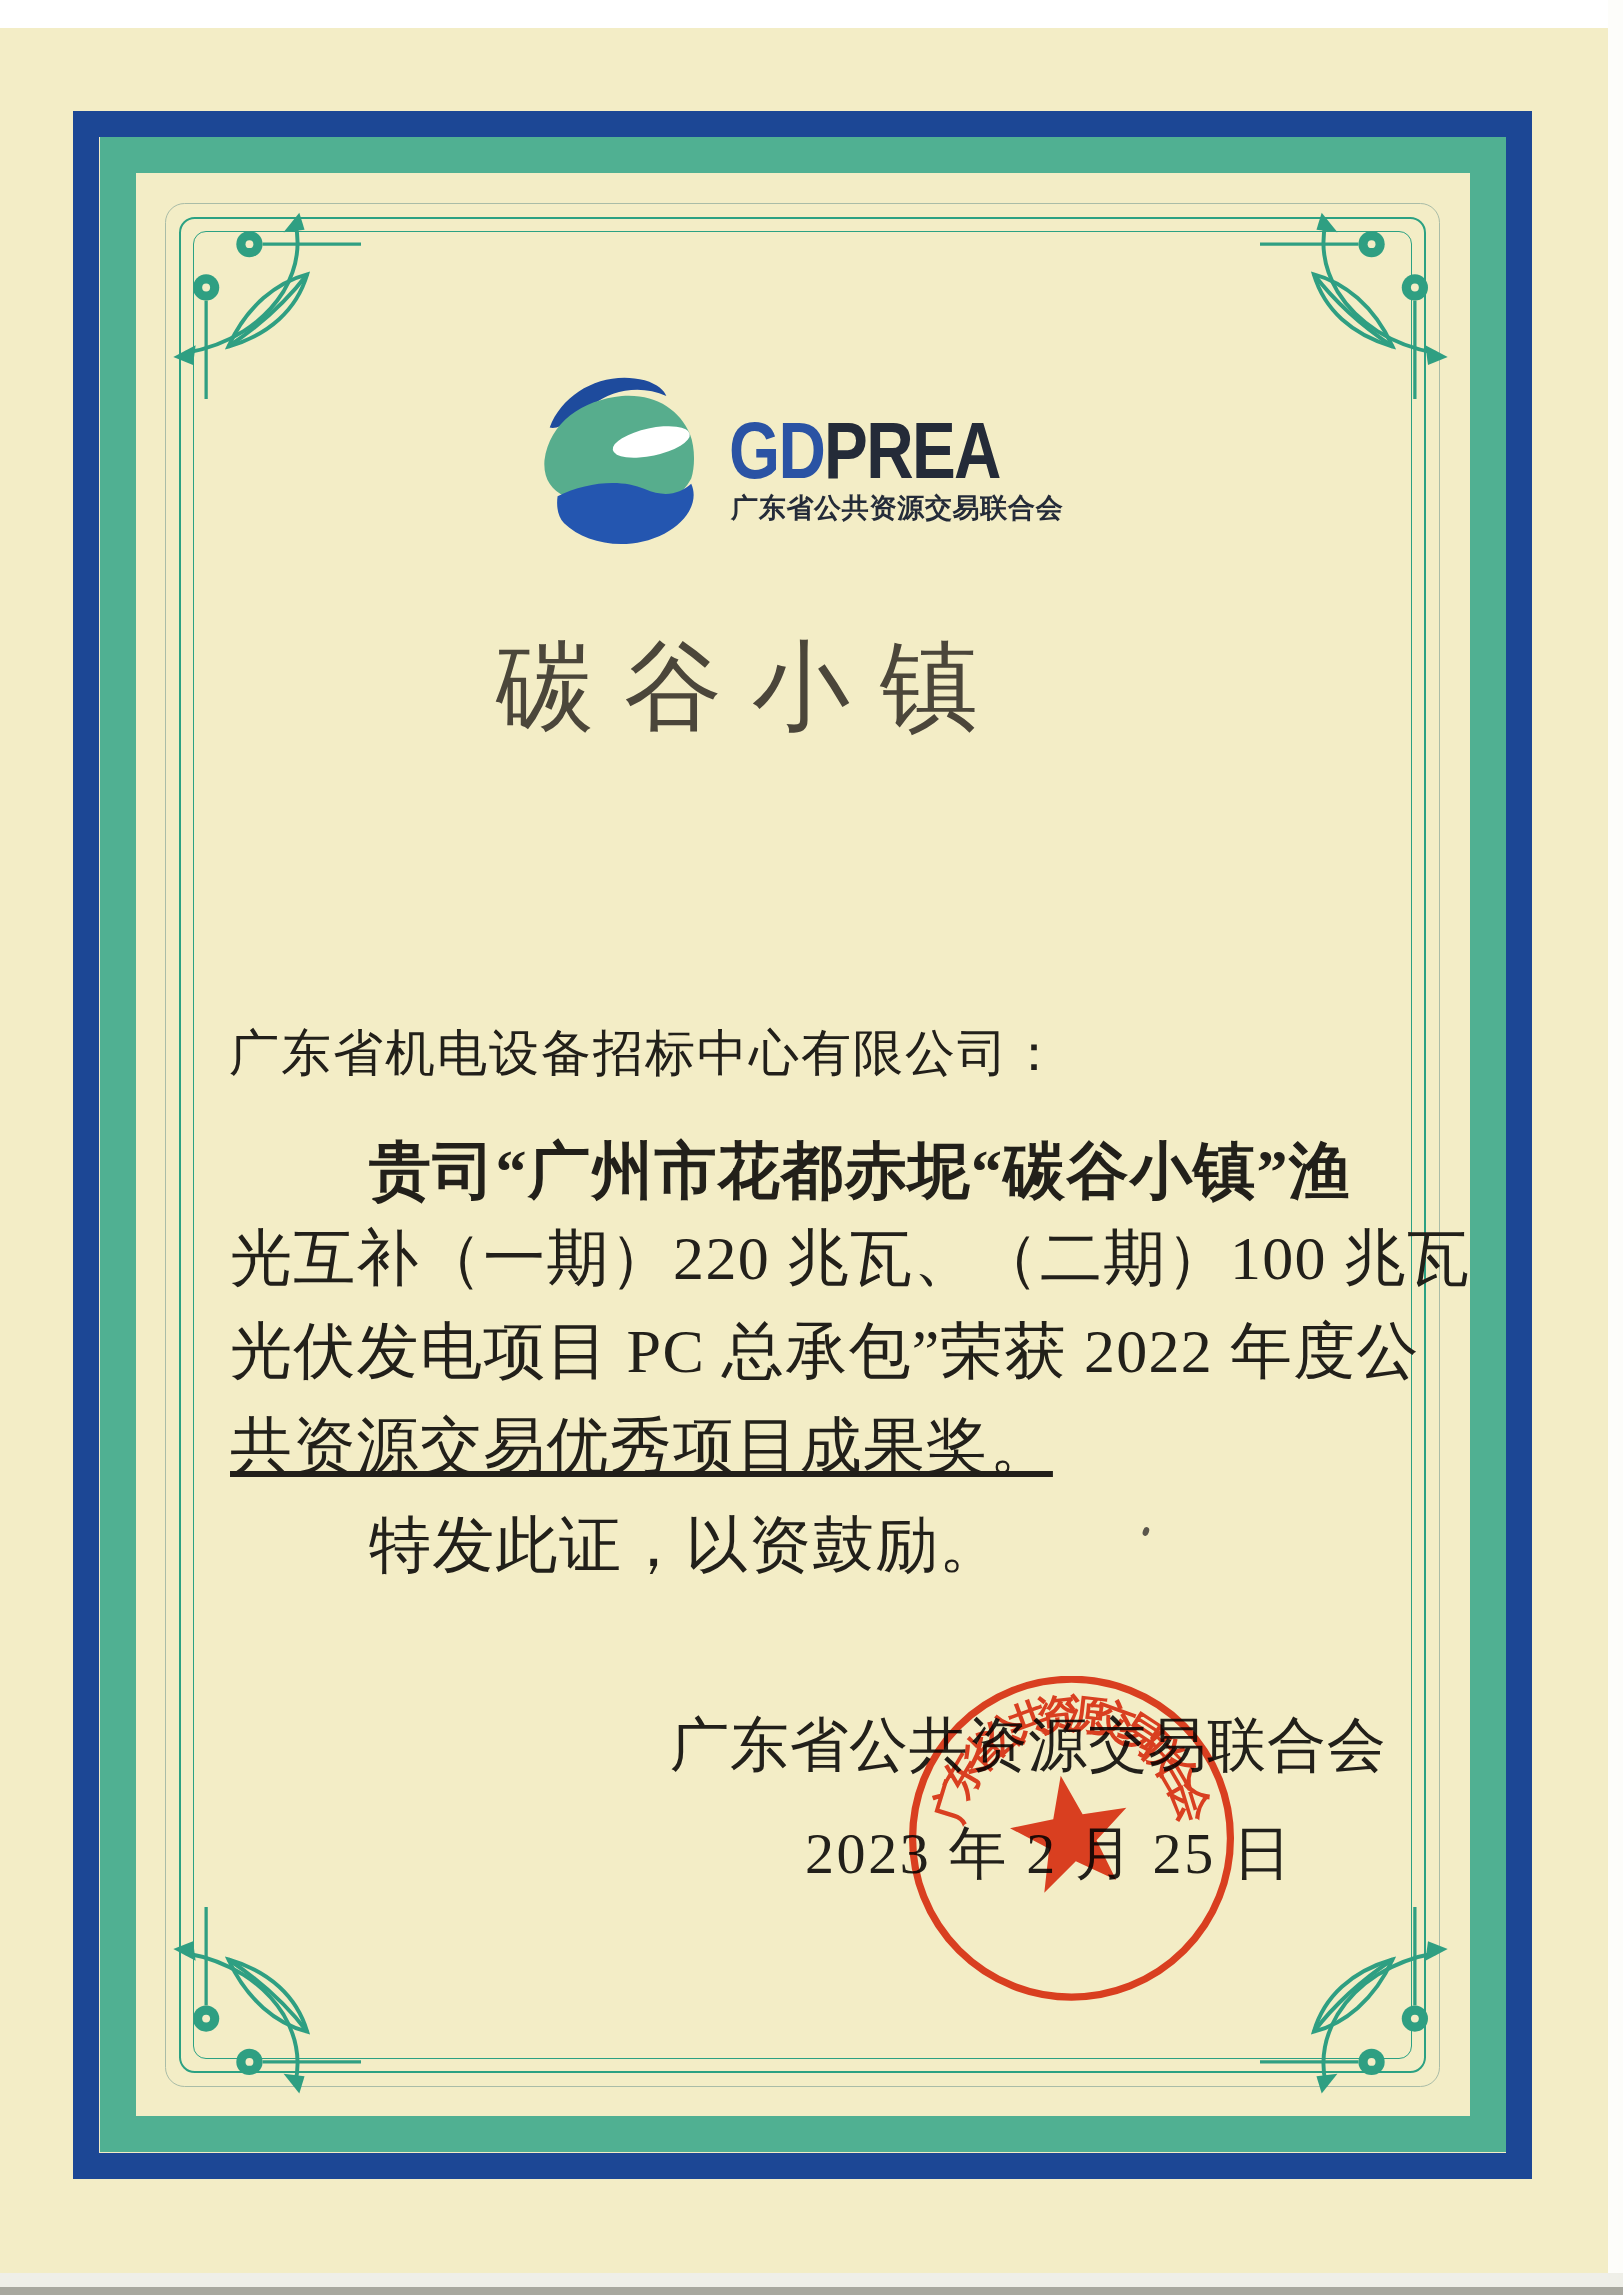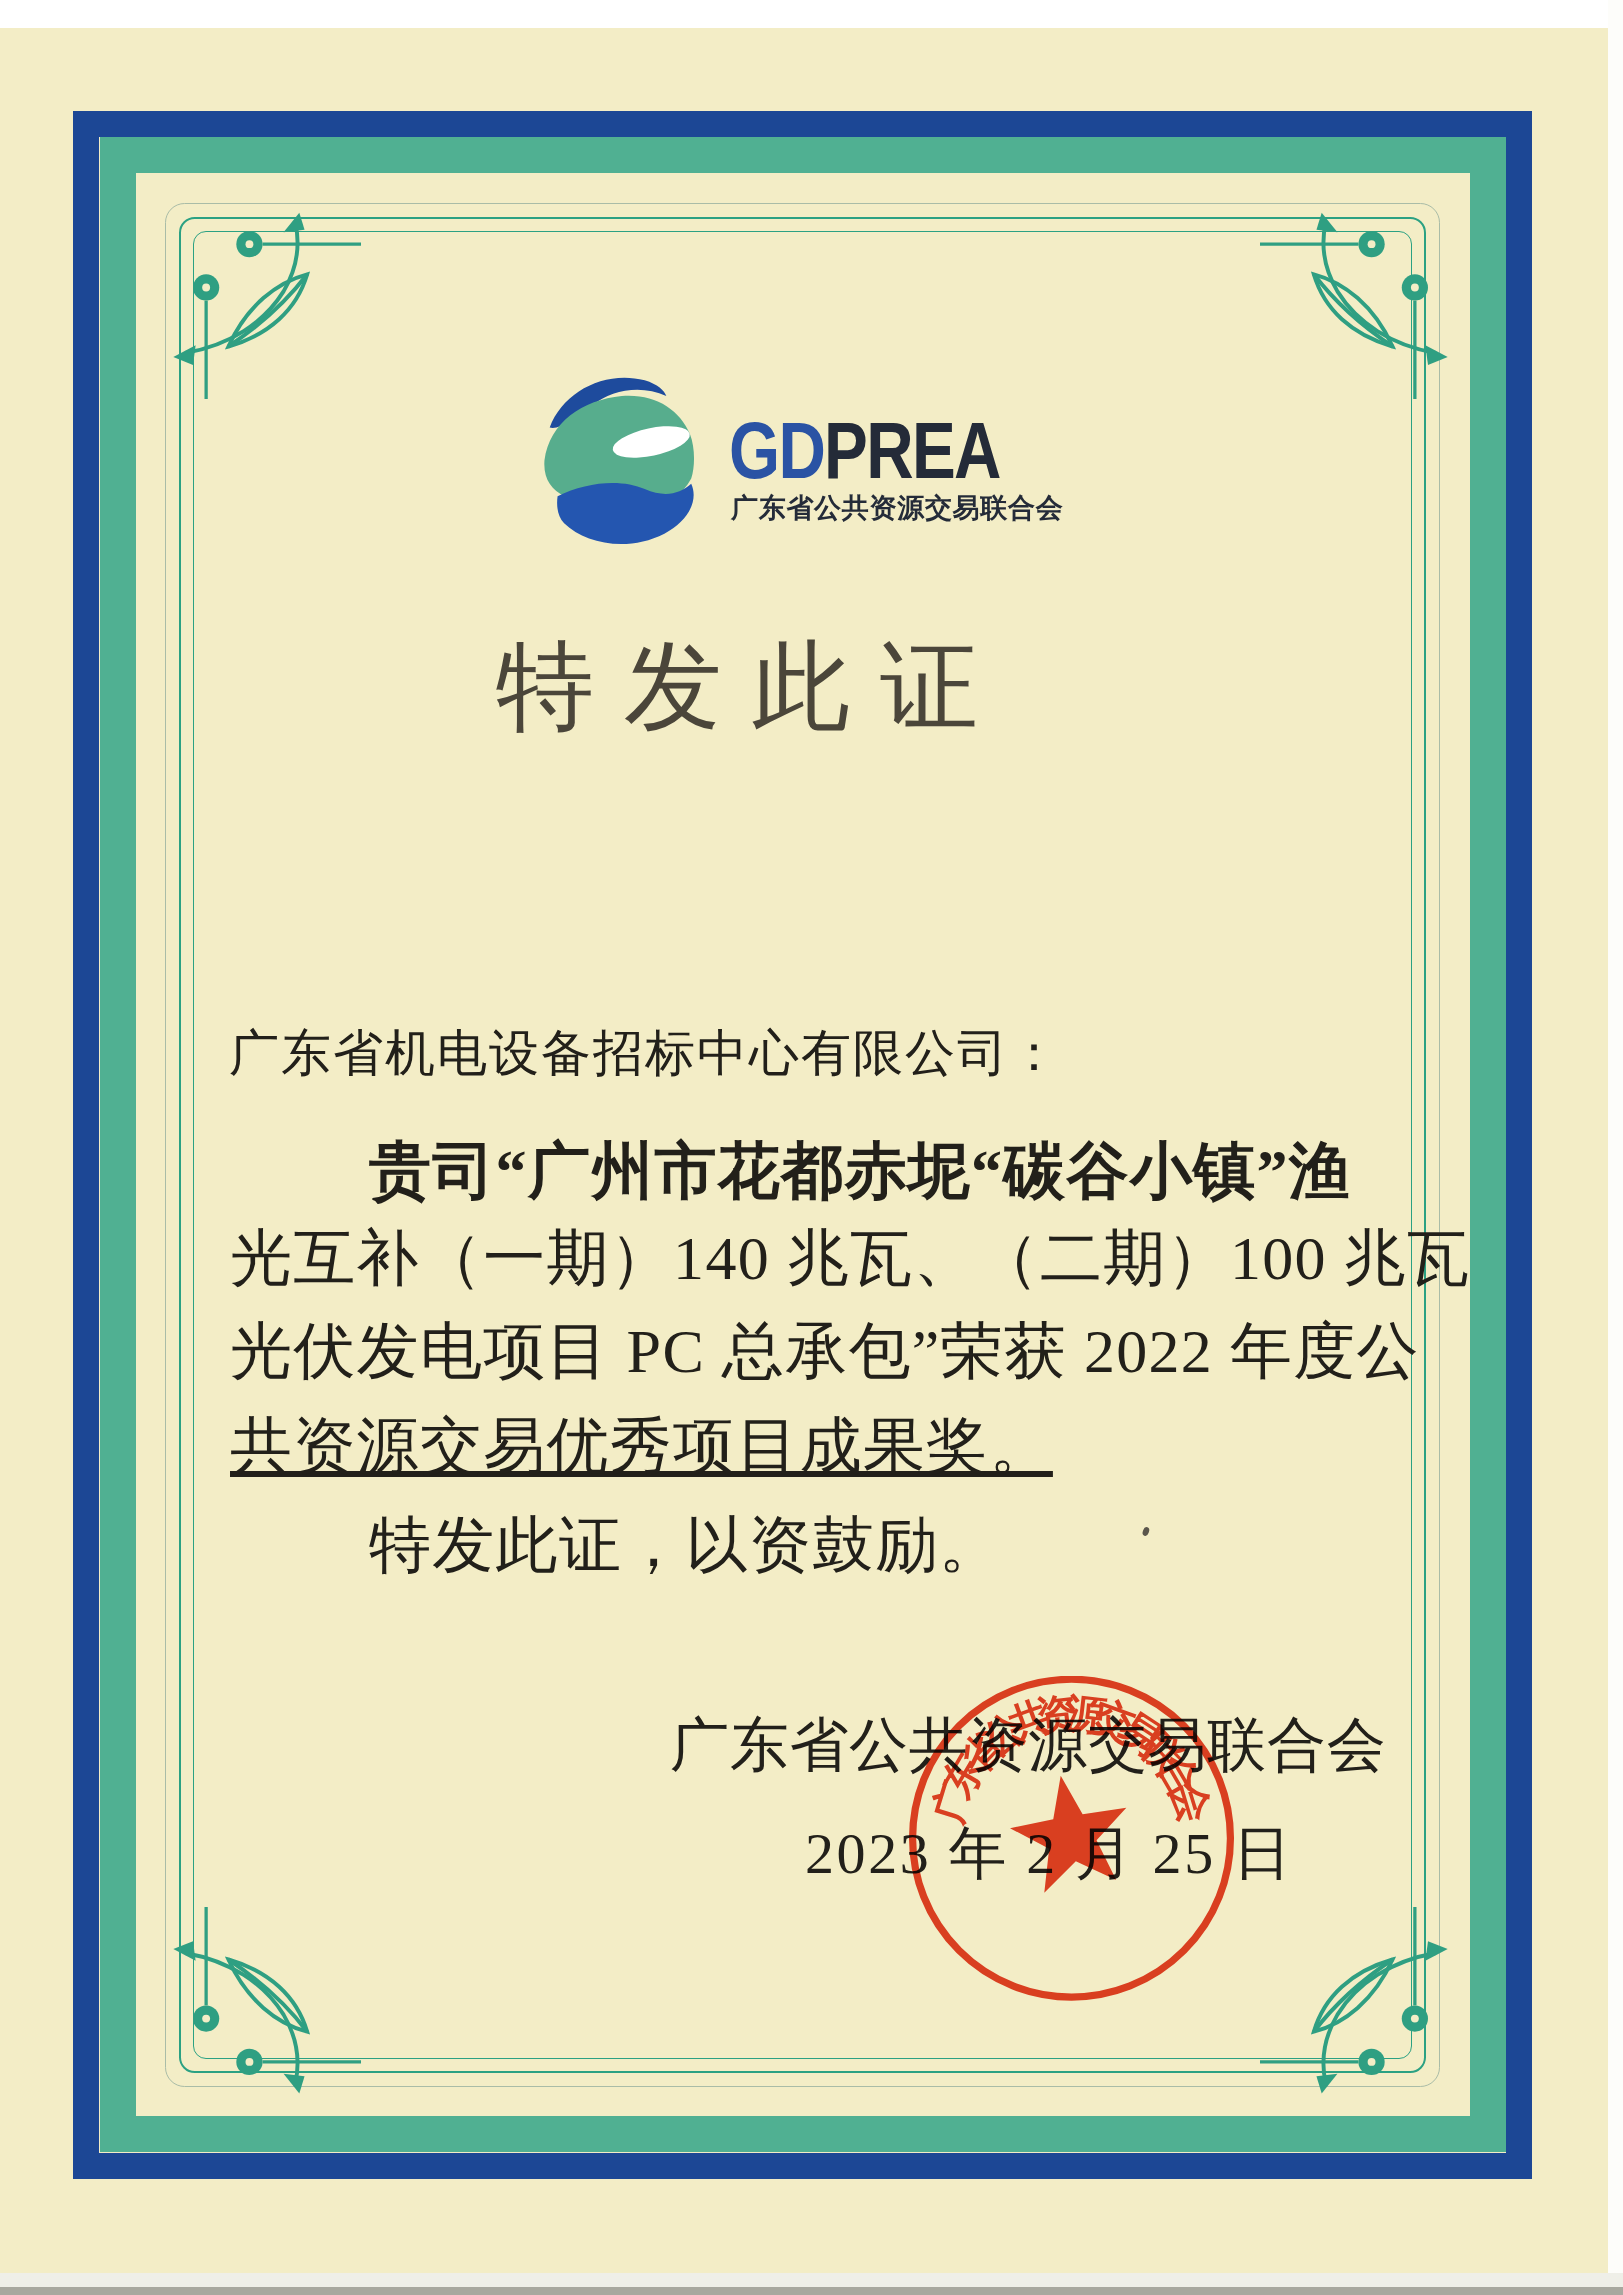--- a/index.html
+++ b/index.html
@@ -142,25 +142,25 @@
 
 <svg class="logo-mark" viewBox="0 0 270 290">
   <path d="M30,100 C50,45 115,12 175,28 C195,34 205,44 208,52 C170,34 125,42 95,66 C70,86 45,104 30,100 Z" fill="#1e4b9d"></path>
   <path d="M22,150 C30,92 80,58 140,52 C190,48 228,72 244,110 C252,130 252,160 246,178 C222,222 170,240 120,226 C70,212 18,206 22,150 Z" fill="#57ad8d"></path>
   <ellipse cx="185" cy="122" rx="60" ry="21" fill="#ffffff" transform="rotate(-12 185 122)"></ellipse>
   <path d="M42,205 C85,183 140,178 175,194 C205,207 228,202 246,186 C258,212 240,244 205,262 C150,290 85,278 52,246 C42,236 40,220 42,205 Z" fill="#2456b0"></path>
 </svg>
 <div class="logo-acronym"><span class="gd">GD</span><span class="prea">PREA</span></div>
 <div class="logo-subtitle">广东省公共资源交易联合会</div>
 
-<div class="cert-title">特发此证</div>
+<div class="cert-title">碳谷小镇</div>
 
 <div class="salutation">广东省机电设备招标中心有限公司：</div>
 <div class="bline b0">贵司“广州市花都赤坭“碳谷小镇”渔</div>
-<div class="bline b1">光互补（一期）140 兆瓦、（二期）100 兆瓦</div>
+<div class="bline b1">光互补（一期）220 兆瓦、（二期）100 兆瓦</div>
 <div class="bline b2">光伏发电项目 PC 总承包”荣获 2022 年度公</div>
 <div class="bline b3">共资源交易优秀项目成果奖。</div>
 <div class="bline b4">特发此证，以资鼓励。</div>
 <div class="speck"></div>
 
 <div class="sig-org">广东省公共资源交易联合会</div>
 <div class="sig-date">2023 年 2 月 25 日</div>
 
 <div class="seal">
   <svg width="327" height="327" viewBox="0 0 500 500">

